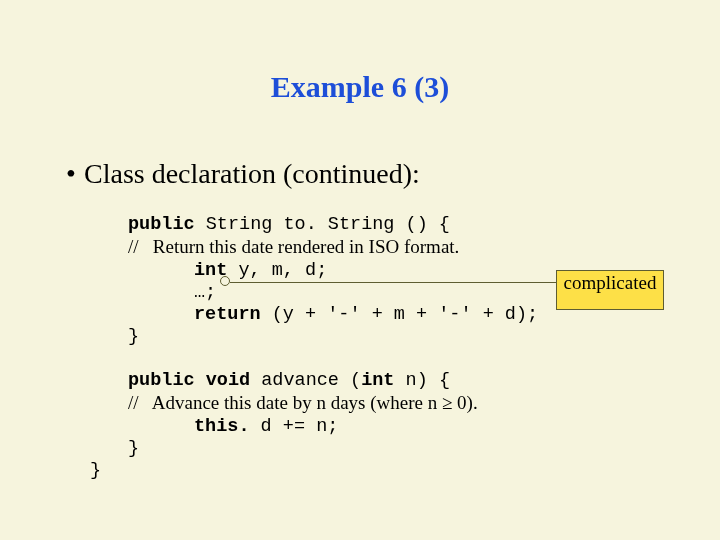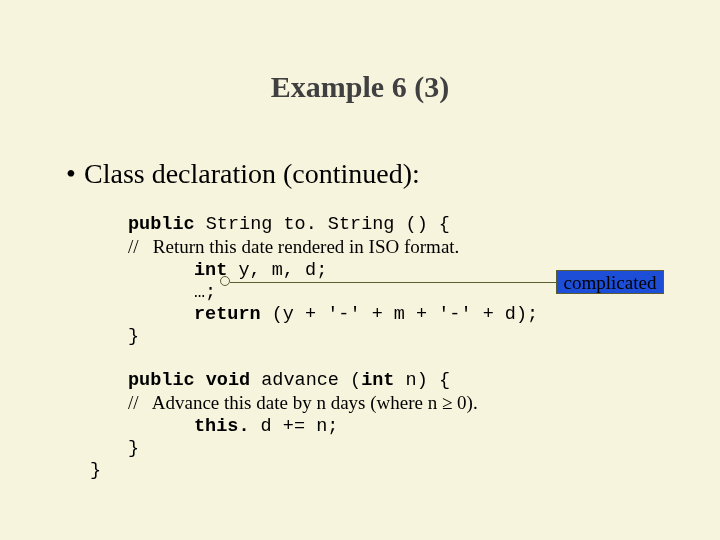--- a/index.html
+++ b/index.html
@@ -19,21 +19,21 @@
     box-sizing: border-box;
   }
   .title {
     position: absolute;
     top: 70px;
     left: 0;
     width: 100%;
     text-align: center;
     font-size: 30px;
     font-weight: bold;
-    color: #404040;
+    color: #1d4ed8;
   }
   .bullet {
     position: absolute;
     top: 158px;
     left: 66px;
     font-size: 28px;
   }
   .bullet .dot {
     display: inline-block;
     width: 18px;
@@ -58,23 +58,23 @@
     position: absolute;
     left: 90px;
     font-family: "Courier New", Courier, monospace;
     font-size: 18.5px;
   }
   .annot-box {
     position: absolute;
     top: 270px;
     left: 556px;
     width: 108px;
-    height: 24px;
+    height: 40px;
     border: 1px solid #5e5d31;
-    background: #1d4ed8;
+    background: #fde047;
     font-family: "Times New Roman", Times, serif;
     font-size: 19px;
     text-align: center;
     line-height: 24px;
     box-sizing: border-box;
   }
   .connector {
     position: absolute;
     top: 282px;
     left: 230px;

